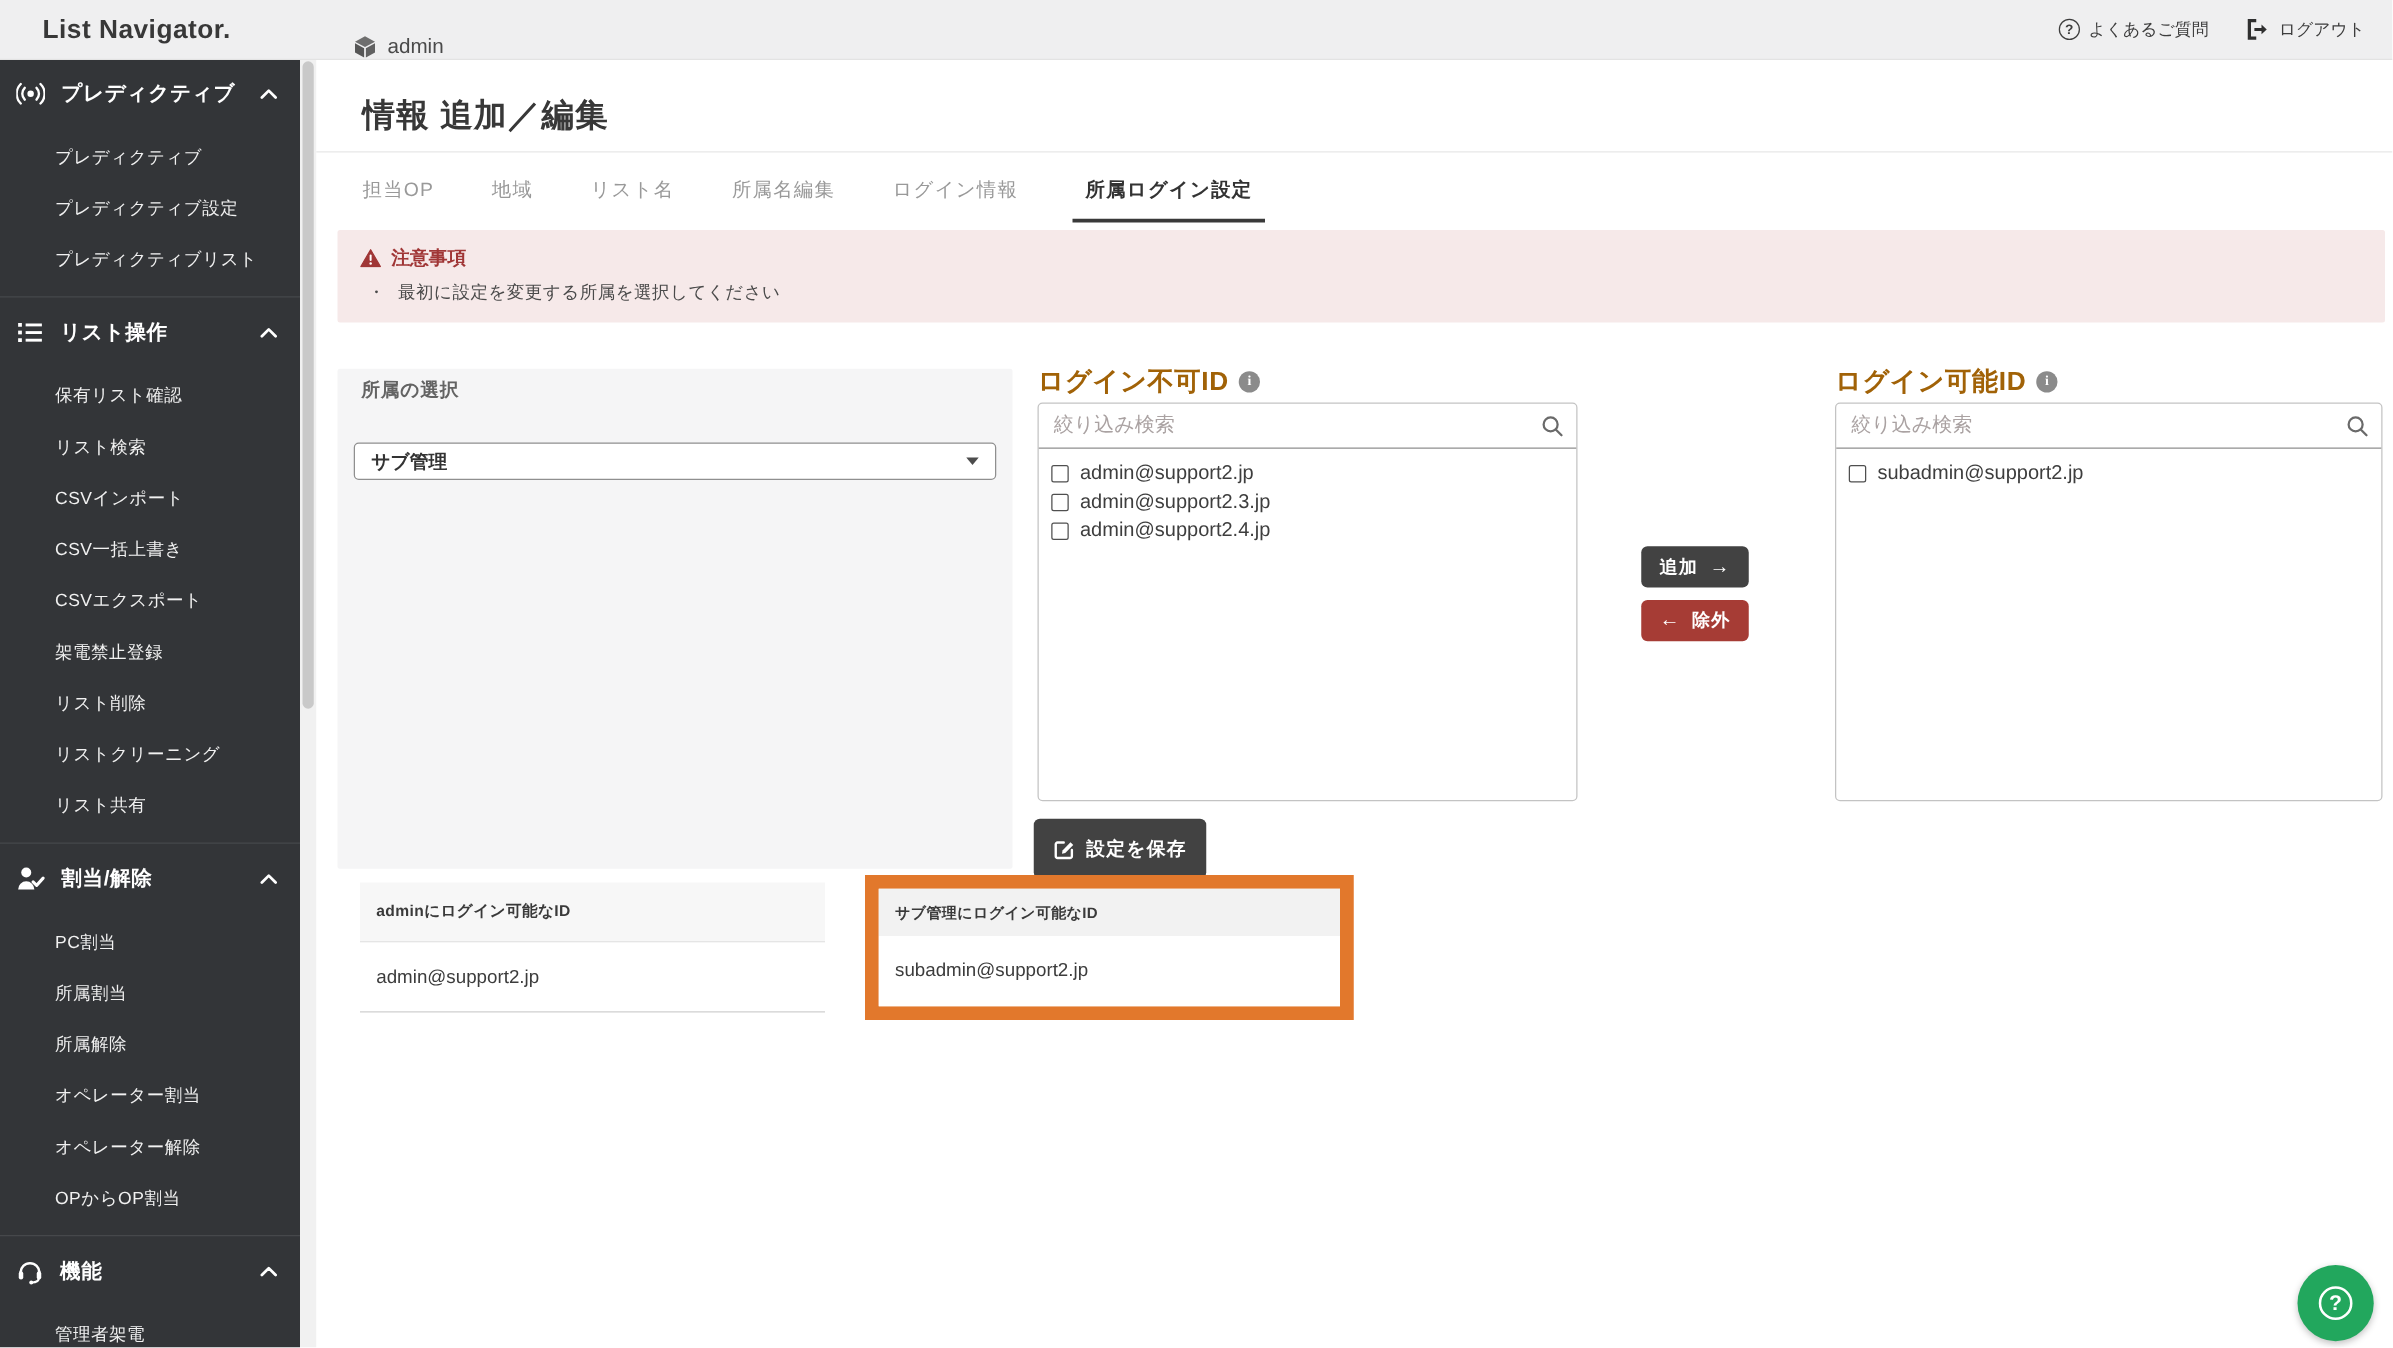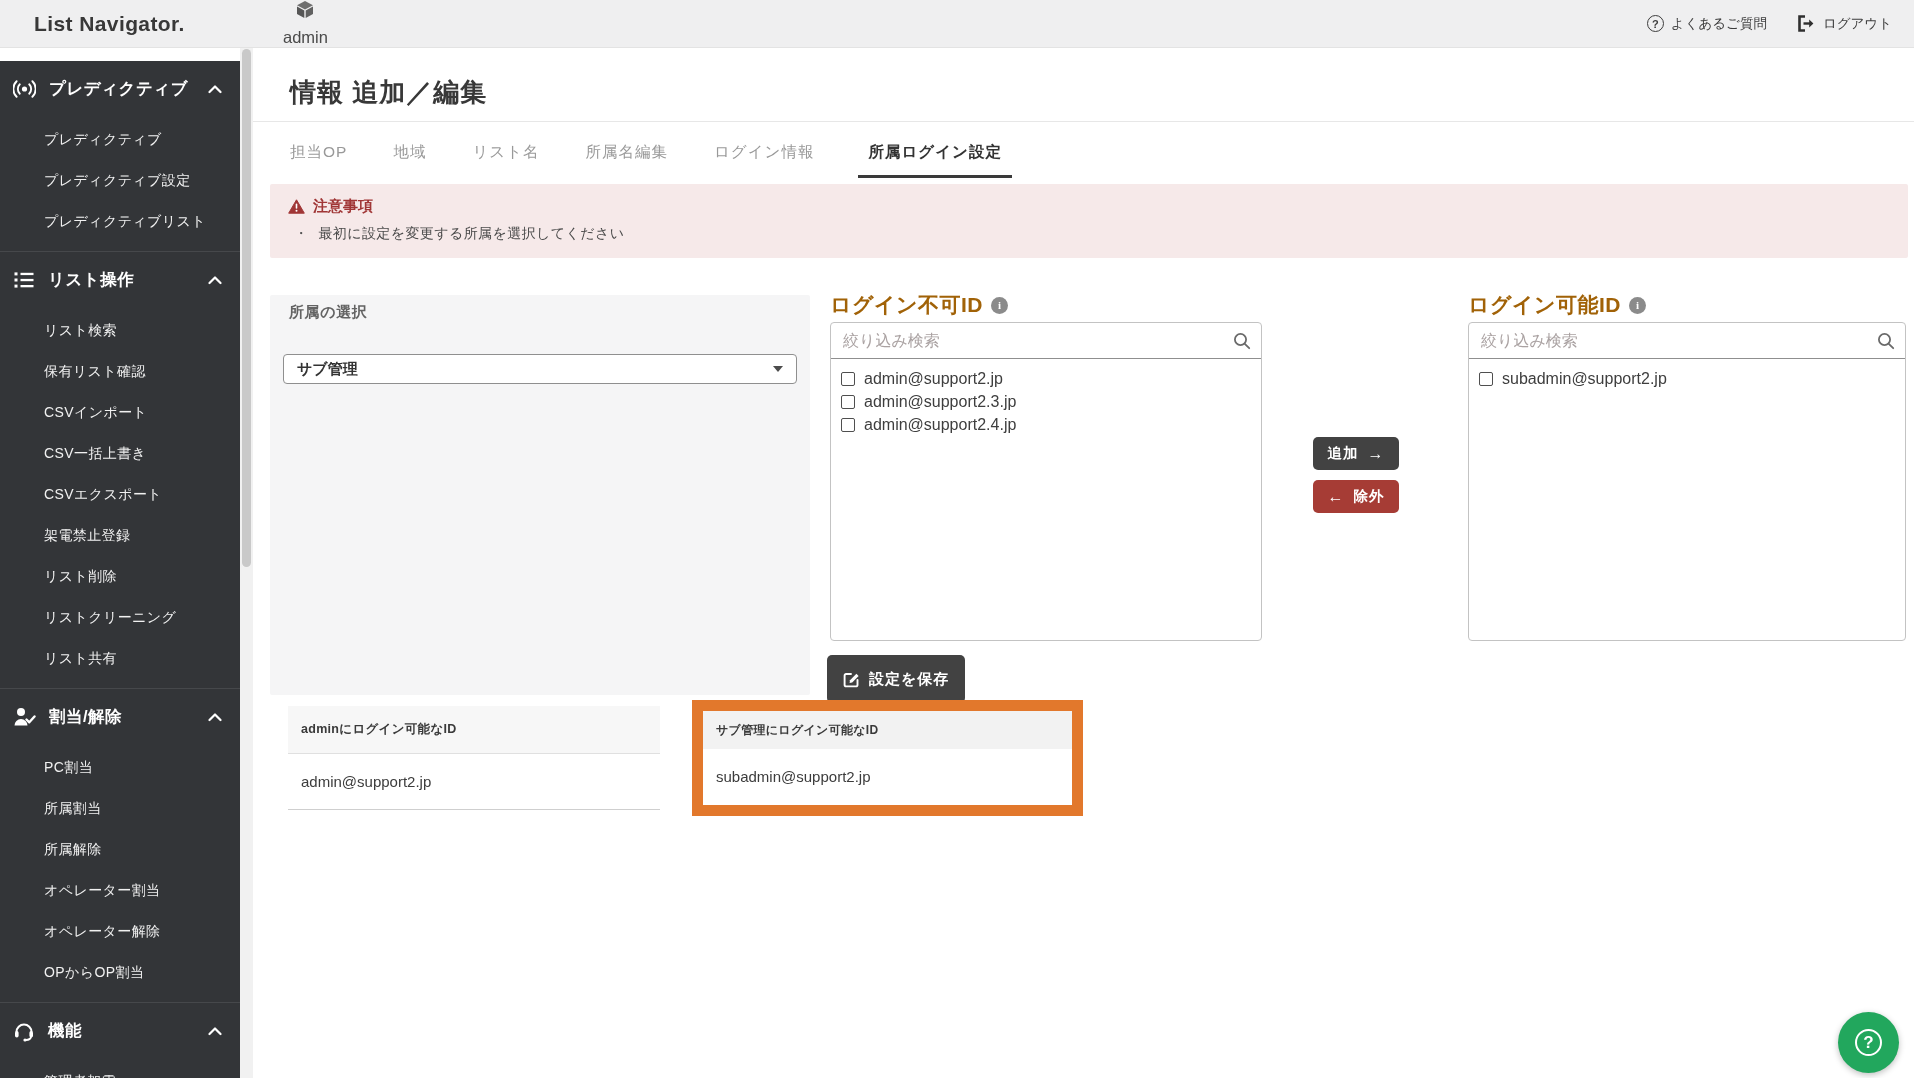--- a/index.html
+++ b/index.html
@@ -4,27 +4,27 @@
 <style>
   html,body{margin:0;padding:0;}
   body{
     width:1914px;height:1078px;position:relative;overflow:hidden;
     background:#ffffff;font-family:"Liberation Sans","DejaVu Sans",sans-serif;
     -webkit-font-smoothing:antialiased;
   }
   
   .topbar{position:absolute;top:0;left:0;right:0;height:47px;background:#efeff0;border-bottom:1px solid #e3e3e3;z-index:6;}
   .logo{position:absolute;left:34px;top:0;height:34px;line-height:47px;font-size:21px;font-weight:bold;color:#383838;letter-spacing:.4px;}
-  .account{position:absolute;left:283px;top:0;height:47px;display:flex;align-items:center;gap:9px;flex-direction:column;}
+  .account{position:absolute;left:283px;top:0;height:47px;display:flex;align-items:flex-end;gap:9px;}
   .account-name{font-size:16.5px;color:#4a4a4a;}
   .topbar-right{position:absolute;right:22px;top:0;height:47px;display:flex;align-items:center;gap:30px;}
   .top-link{display:flex;align-items:center;gap:7px;font-size:13.5px;color:#3d3d3d;cursor:pointer;}
   .qcircle{width:17px;height:17px;border:1.6px solid #3d3d3d;border-radius:50%;display:flex;align-items:center;justify-content:center;font-size:11px;font-weight:bold;color:#3d3d3d;box-sizing:border-box;}
   
-  .sidebar{position:absolute;top:61px;left:0;width:240px;bottom:0;background:#333538;overflow:hidden;z-index:5;}
+  .sidebar{position:absolute;top:47px;left:0;width:240px;bottom:0;background:#333538;overflow:hidden;z-index:5;}
   .sec{border-bottom:1px solid #46484b;}
   .sec-head{height:55px;display:flex;align-items:center;padding:0 18px 0 13px;cursor:pointer;}
   .sec-label{margin-left:13px;font-size:16.5px;font-weight:600;color:#ffffff;letter-spacing:.5px;}
   .chev{margin-left:auto;}
   .sec-items{padding:3px 0 9px;}
   .sitem{height:41px;line-height:41px;padding-left:44px;font-size:14px;color:#f1f1f1;letter-spacing:.4px;cursor:pointer;white-space:nowrap;}
   .sb-scroll{position:absolute;top:47px;left:240px;width:13px;bottom:0;background:#f1f1f1;z-index:5;}
   .sb-thumb{position:absolute;left:2px;top:2px;width:9px;height:518px;background:#c9c9c9;border-radius:5px;}
   
   .page-title{position:absolute;left:290px;top:58px;font-size:26px;font-weight:bold;color:#383838;letter-spacing:1px;}
@@ -131,22 +131,22 @@
         <rect x="7.5" y="2.8" width="13" height="2.3" fill="#fff"></rect>
           <rect x="7.5" y="8.9" width="13" height="2.3" fill="#fff"></rect>
           <rect x="7.5" y="15" width="13" height="2.3" fill="#fff"></rect>
       </svg>
       <span class="sec-label">リスト操作</span>
       <svg class="chev" width="14" height="10" viewBox="0 0 14 10">
         <polyline points="1.5,8 7,2.5 12.5,8" fill="none" stroke="#fff" stroke-width="2.2" stroke-linecap="round" stroke-linejoin="round"></polyline>
       </svg>
     </div>
     <div class="sec-items">
+      <div class="sitem">保有リスト確認</div>
       <div class="sitem">リスト検索</div>
-      <div class="sitem">保有リスト確認</div>
       <div class="sitem">CSVインポート</div>
       <div class="sitem">CSV一括上書き</div>
       <div class="sitem">CSVエクスポート</div>
       <div class="sitem">架電禁止登録</div>
       <div class="sitem">リスト削除</div>
       <div class="sitem">リストクリーニング</div>
       <div class="sitem">リスト共有</div>
     </div>
   </div>
 

